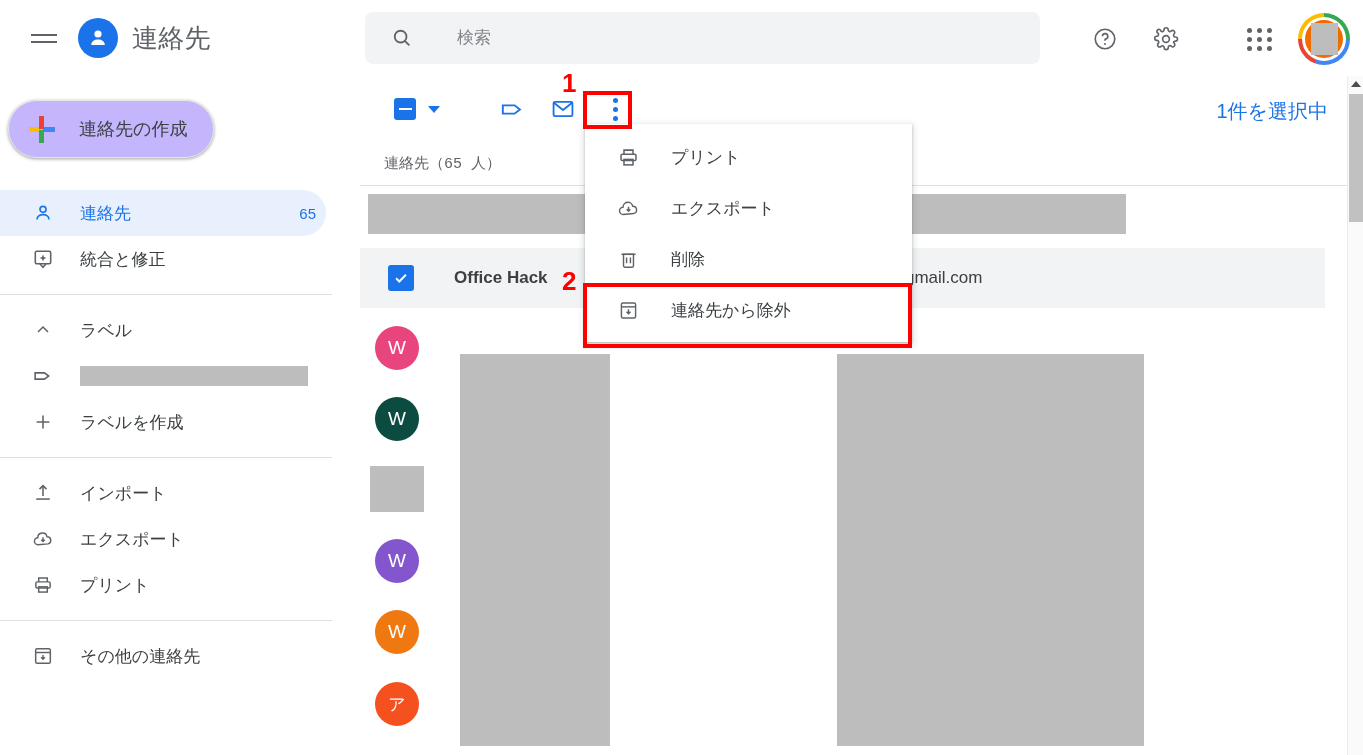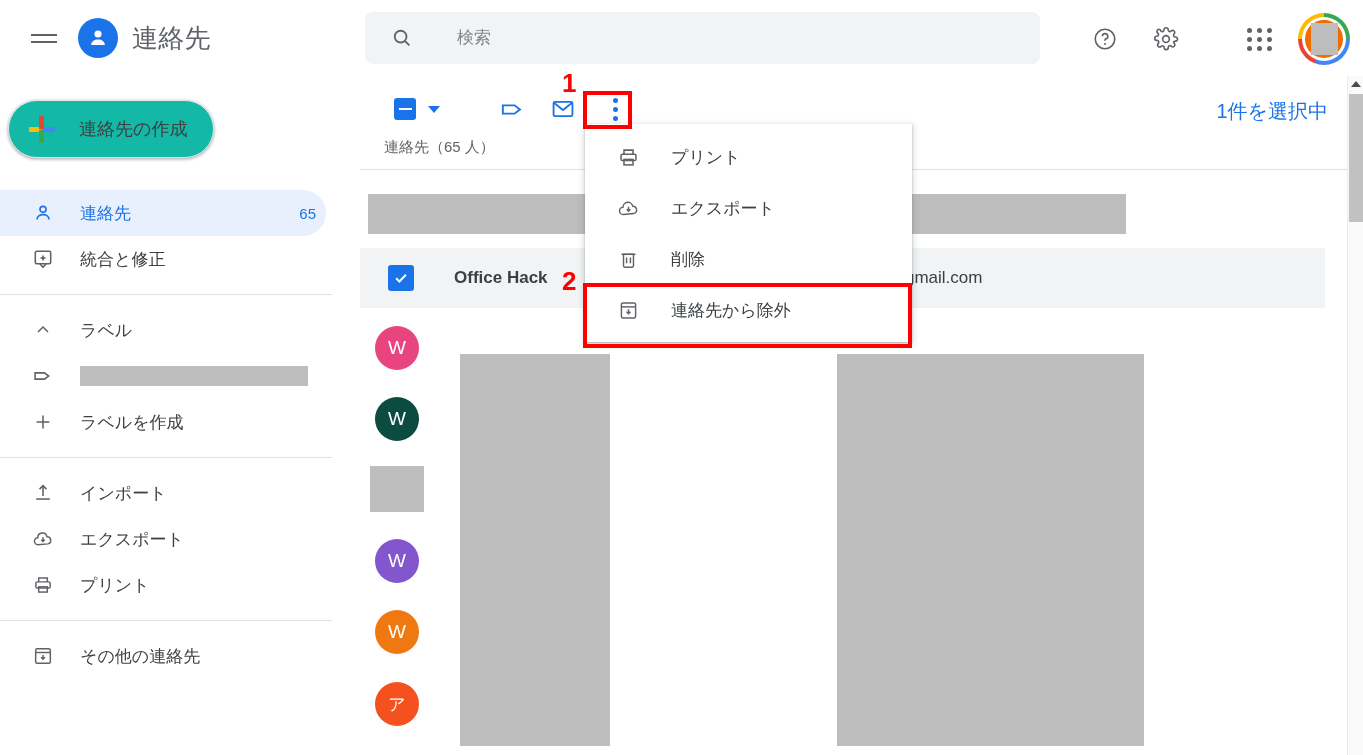--- a/index.html
+++ b/index.html
@@ -38,21 +38,21 @@
   .brand-avatar svg { fill: #fff; }
   .brand-title {
     margin-left: 14px; font-size: 26px; color: #5f6368;
     letter-spacing: 0.3px; white-space: nowrap;
   }
 
   
   #create-btn {
     position: absolute; left: 8px; top: 100px;
     height: 58px; padding: 0 26px 0 20px;
-    border-radius: 29px; background: #14b8a6;
+    border-radius: 29px; background: #c4b5fd;
     border: 1px solid #e4e6e8;
     box-shadow: 0 1px 3px rgba(60,64,67,.30), 0 1px 3px 1px rgba(60,64,67,.15);
     display: flex; align-items: center; cursor: pointer;
   }
   .gplus { position: relative; width: 26px; height: 26px; flex: none; }
   .gplus i { position: absolute; display: block; }
   .gplus .h1 { left: 0;  top: 11px; width: 12px; height: 5px; background: #fbbc04; }
   .gplus .h2 { left: 14px; top: 11px; width: 12px; height: 5px; background: #4285f4; }
   .gplus .v1 { left: 10px; top: 0;  width: 5px; height: 13px; background: #ea4335; }
   .gplus .v2 { left: 10px; top: 14px; width: 5px; height: 13px; background: #34a853; }
@@ -152,22 +152,23 @@
   .vdots { display: flex; flex-direction: column; gap: 4px; }
   .vdots i { display:block; width: 5px; height: 5px; border-radius: 50%; background:#1a73e8; }
 
   #sel-count {
     position: absolute; right: 35px; top: 14px;
     font-size: 20px; color: #1a73e8; white-space: nowrap; cursor: pointer;
   }
 
   
   #list-header {
-    position: absolute; left: 0; top: 130px; width: 1003px; height: 40px;
+    position: absolute; left: 0; top: 146px; width: 1003px; height: 40px;
     border-bottom: 1px solid #e0e0e0;
+    font-family: Liberation Mono, monospace;
   }
   #list-header .txt {
     position: absolute; left: 24px; top: 8px; font-size: 15px; color: #5f6368;
     white-space: nowrap;
   }
 
   
   #rows { position: absolute; left: 0; top: 186px; width: 1003px; height: 569px; }
   .crow { position: absolute; left: 0; width: 965px; height: 60px; display:flex; align-items:center; }
   .crow.selected { background: #f1f3f4; }

